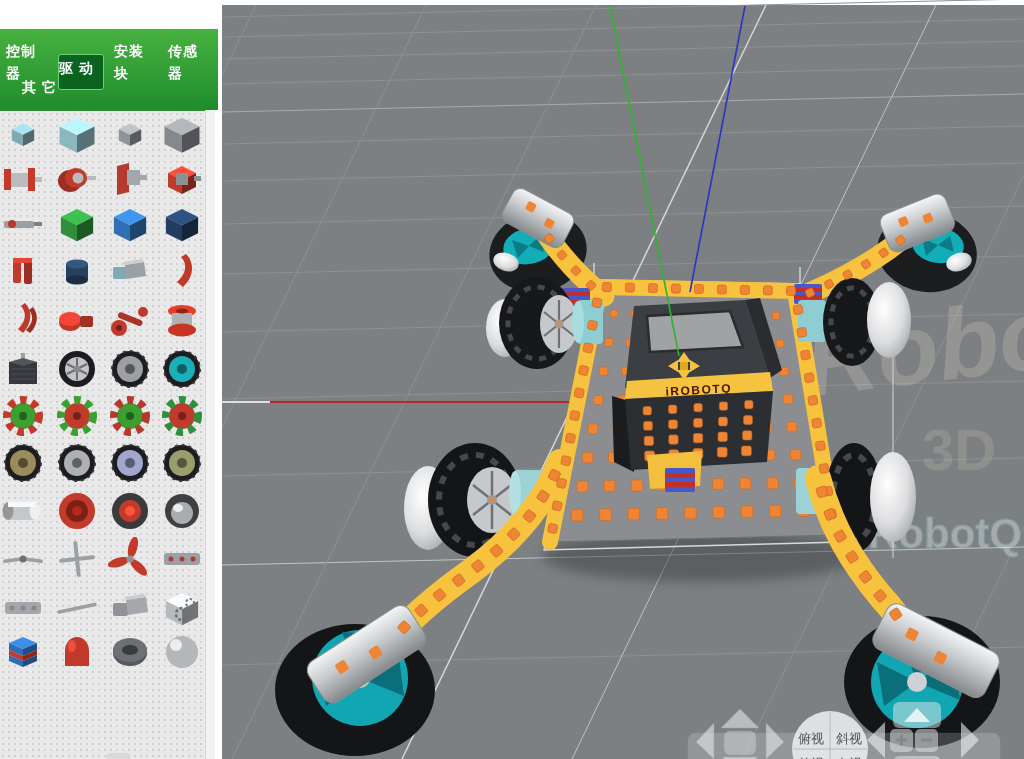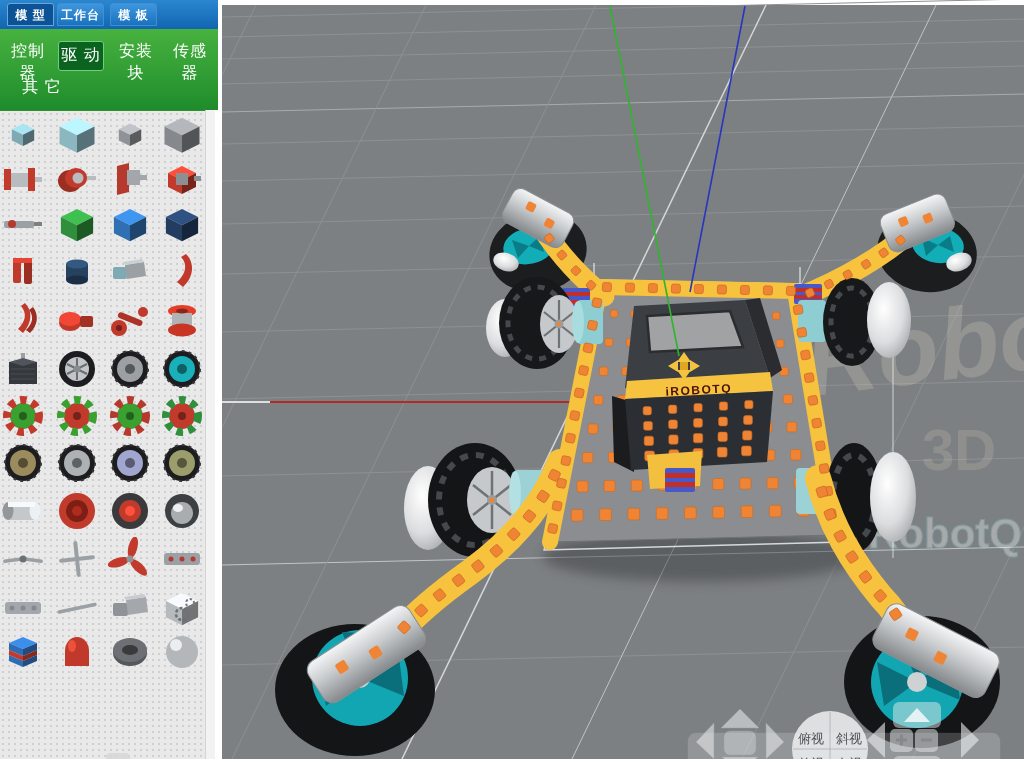--- a/index.html
+++ b/index.html
@@ -4,45 +4,40 @@
 <style>
   html,body{margin:0;padding:0;background:#ffffff;font-family:"Liberation Sans","DejaVu Sans",sans-serif;}
   #app{position:relative;width:1024px;height:759px;overflow:hidden;background:#fff;}
   
   #left-panel{position:absolute;left:0;top:0;width:222px;height:759px;background:#fff;}
   #tabbar{position:absolute;left:0;top:0;width:218px;height:29px;background:linear-gradient(#2b86d0,#1265b1);}
   .tab{position:absolute;top:3px;height:23px;line-height:23px;text-align:center;color:#fff;font-size:12px;font-weight:bold;letter-spacing:1px;border-radius:3px 3px 0 0;cursor:default;}
   .tab.active{background:#0d5295;border:1px solid #6aa7dd;box-sizing:border-box;}
   .tab.inactive{background:linear-gradient(#3e97dd,#1a72bf);border:1px solid #3f8fd2;box-sizing:border-box;}
   #catbar{position:absolute;left:0;top:29px;width:218px;height:81px;background:linear-gradient(#47b23f,#1f8c2c);}
-  .cat{position:absolute;height:22px;line-height:22px;color:#fff;font-size:16px;font-weight:normal;letter-spacing:1px;text-align:center;}
+  .cat{position:absolute;height:22px;line-height:22px;color:#fff;font-size:14px;font-weight:bold;letter-spacing:1px;}
   .cat.active{background:#0a6420;border:1px solid #6fcf7a;border-radius:3px;box-sizing:border-box;}
   #palette{position:absolute;left:0;top:110px;width:215px;height:649px;background:#e9e9e9;
     background-image:radial-gradient(#d0d0d0 1px, rgba(0,0,0,0) 1.2px);background-size:6px 6px;border-top:1px solid #2f8f2f;overflow:hidden;}
   .part{position:absolute;width:44px;height:44px;cursor:pointer;}
   #gearmark{position:absolute;left:18px;top:640px;opacity:0.85;}
   #scrollstrip{position:absolute;left:205px;top:110px;width:10px;height:649px;background:#f2f2f2;border-left:1px solid #d4d4d4;box-sizing:border-box;}
   
   #viewport{position:absolute;left:222px;top:0;width:802px;height:759px;background:#7d8083;}
   #vp-svg{position:absolute;left:0;top:0;}
   text{user-select:none;}
 </style>
 </head>
 <body>
 <div id="app">
 
   <div id="left-panel">
-    <div id="tabbar">
-      <div class="tab active" style="left:7px;width:47px;"><span>模 型</span></div>
-      <div class="tab inactive" style="left:57px;width:47px;"><span>工作台</span></div>
-      <div class="tab inactive" style="left:110px;width:47px;"><span>模 板</span></div>
-    </div>
     <div id="catbar">
       <div class="cat" style="left:6px;top:11px;width:44px;"><span>控制器</span></div>
-      <div class="cat active" style="left:58px;top:12px;width:46px;height:30px;line-height:26px;"><span>驱 动</span></div>
+      <div class="cat active" style="left:58px;top:25px;width:46px;height:36px;line-height:26px;"><span>驱 动</span></div>
       <div class="cat" style="left:114px;top:11px;width:44px;"><span>安装块</span></div>
       <div class="cat" style="left:168px;top:11px;width:44px;"><span>传感器</span></div>
       <div class="cat" style="left:22px;top:47px;width:40px;"><span>其 它</span></div>
     </div>
     <div id="palette">
       <svg id="gearmark" width="200" height="120">
           <rect x="88" y="-6" width="24" height="26" rx="4" transform="rotate(0 100 70) translate(0,8)" fill="#d8d8d8"></rect>
           <rect x="88" y="-6" width="24" height="26" rx="4" transform="rotate(45 100 70) translate(0,8)" fill="#d8d8d8"></rect>
           <rect x="88" y="-6" width="24" height="26" rx="4" transform="rotate(90 100 70) translate(0,8)" fill="#d8d8d8"></rect>
           <rect x="88" y="-6" width="24" height="26" rx="4" transform="rotate(135 100 70) translate(0,8)" fill="#d8d8d8"></rect>

